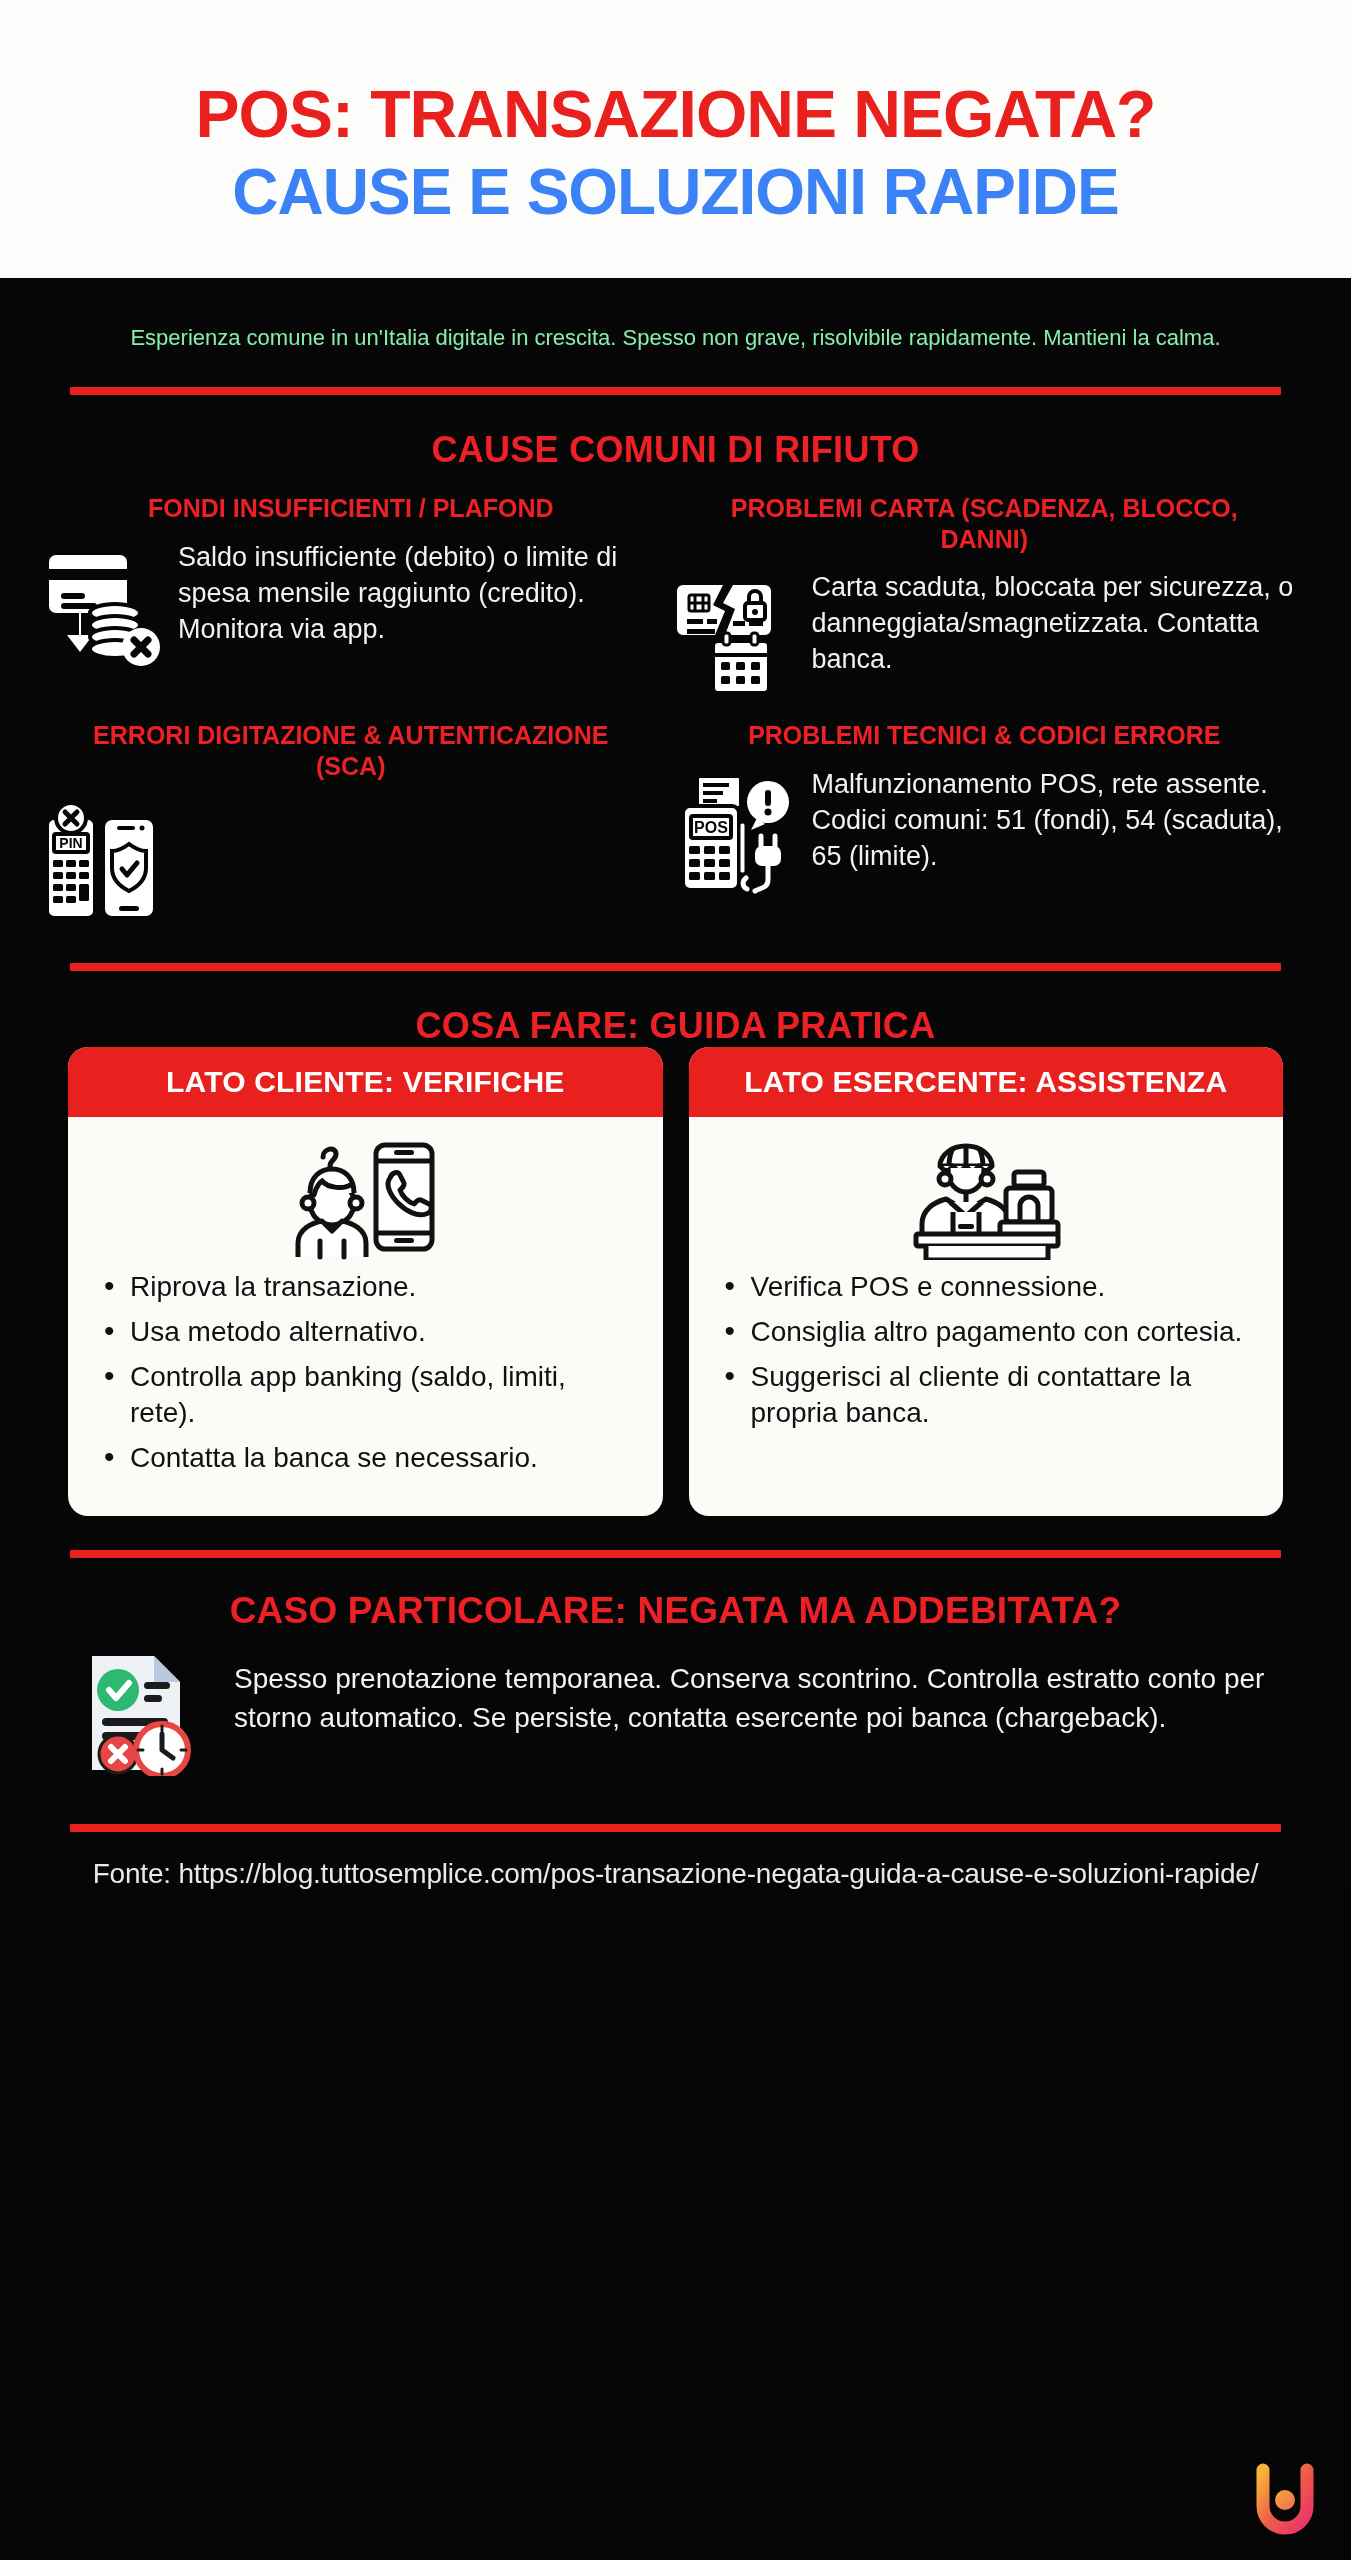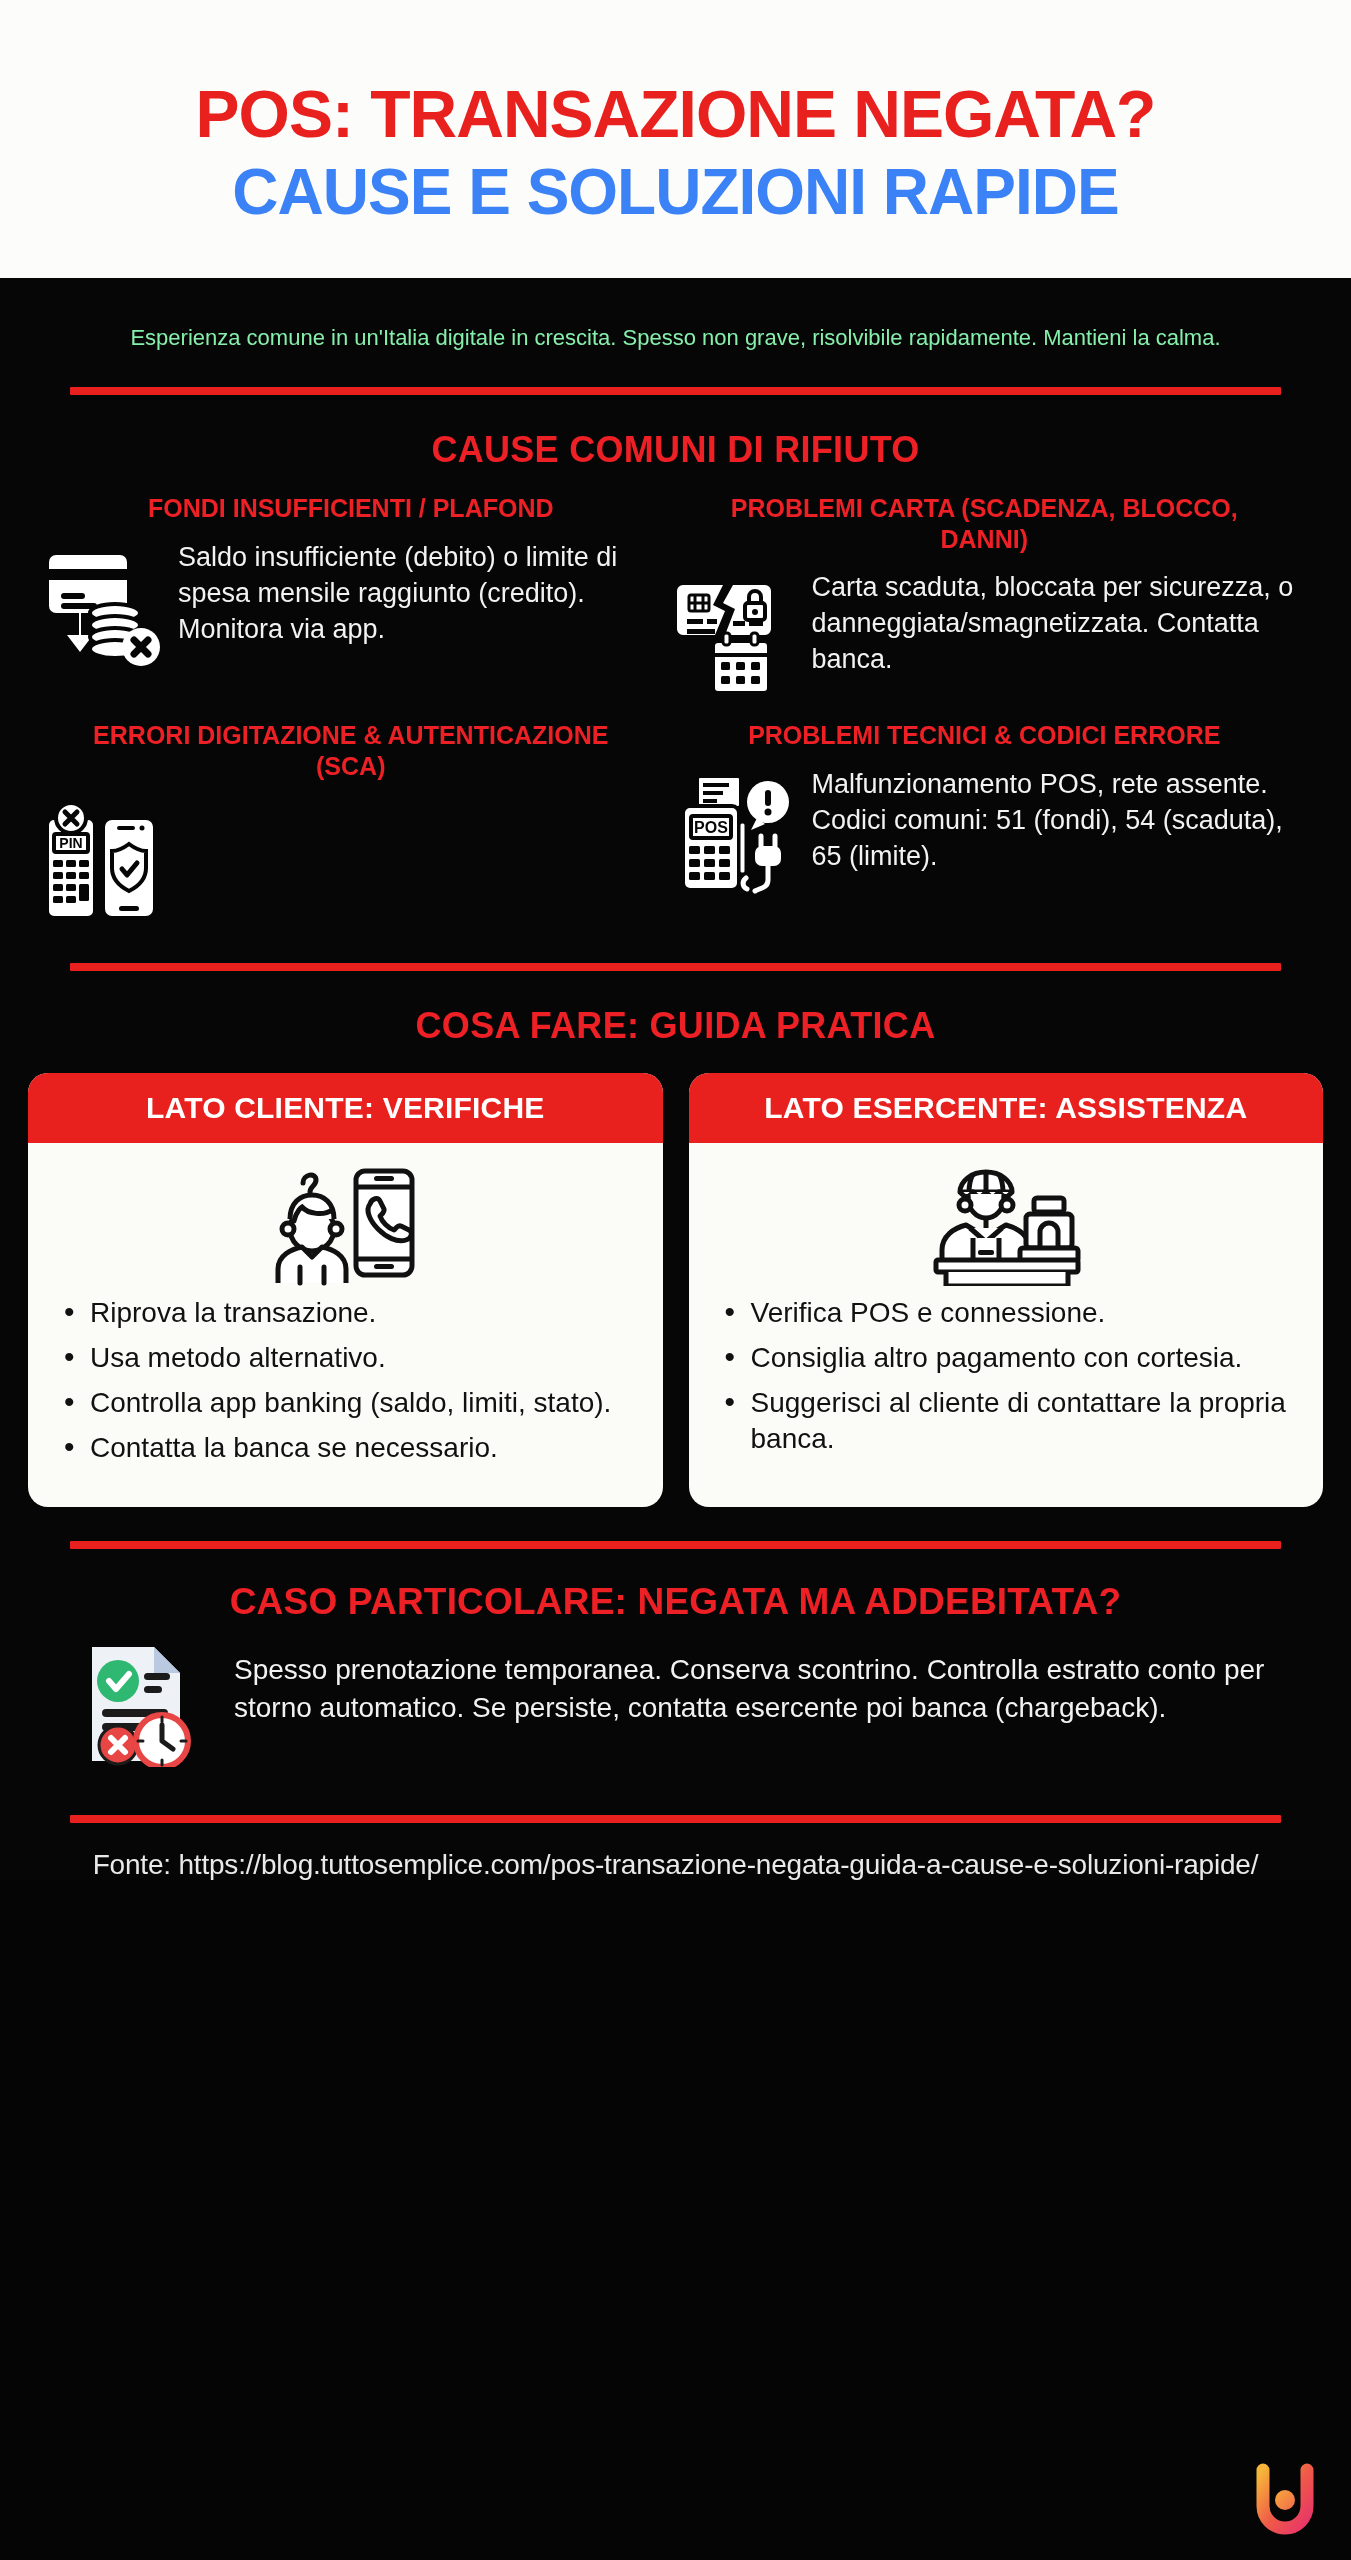--- a/index.html
+++ b/index.html
@@ -112,22 +112,21 @@
     font-size:27px;
     line-height:1.33;
     padding-top:4px;
   }
 
   
   .cards {
     display:grid;
     grid-template-columns:1fr 1fr;
     gap:26px;
-    padding:0 28px;
-    margin-top:26px;
+    padding:0 68px;
   }
   .card {
     background:#fbfbf8;
     border-radius:20px;
     overflow:hidden;
     display:flex;
     flex-direction:column;
   }
   .card-head {
     background:#e8211f;
@@ -378,21 +377,21 @@
           <rect x="96" y="14" width="56" height="104" rx="9" fill="#fff"></rect>
           <path d="M96 30 h56 M96 102 h56"></path>
           <rect x="114" y="19" width="20" height="5" rx="2.5" fill="#111" stroke="none"></rect>
           <rect x="114" y="107" width="20" height="5" rx="2.5" fill="#111" stroke="none"></rect>
           <path d="M110 47 c2 -6 8 -7 10 -3 l4 8 c1 3 -2 5 -4 7 c2 6 8 12 14 14 c2 -2 4 -5 7 -4 l8 4 c4 2 3 8 -3 10 c-9 3 -20 -3 -28 -11 c-8 -8 -13 -19 -8 -25z" fill="#fff" stroke-linejoin="round"></path>
         </svg>
       </div>
       <ul class="card-list">
         <li>Riprova la transazione.</li>
         <li>Usa metodo alternativo.</li>
-        <li>Controlla app banking (saldo, limiti, stato).</li>
+        <li>Controlla app banking (saldo, limiti, rete).</li>
         <li>Contatta la banca se necessario.</li>
       </ul>
     </div>
 
     <div class="card">
       <div class="card-head">LATO ESERCENTE: ASSISTENZA</div>
       <div class="card-icon">
         <svg width="176" height="128" viewBox="0 0 176 128" fill="none" stroke="#111" stroke-width="5">
           <path d="M42 34 a26 20 0 0 1 52 0 z" fill="#fff" stroke-linejoin="round"></path>
           <path d="M55 16 c-3 6 -4 12 -4 18 M81 16 c3 6 4 12 4 18 M68 13 v21"></path>

